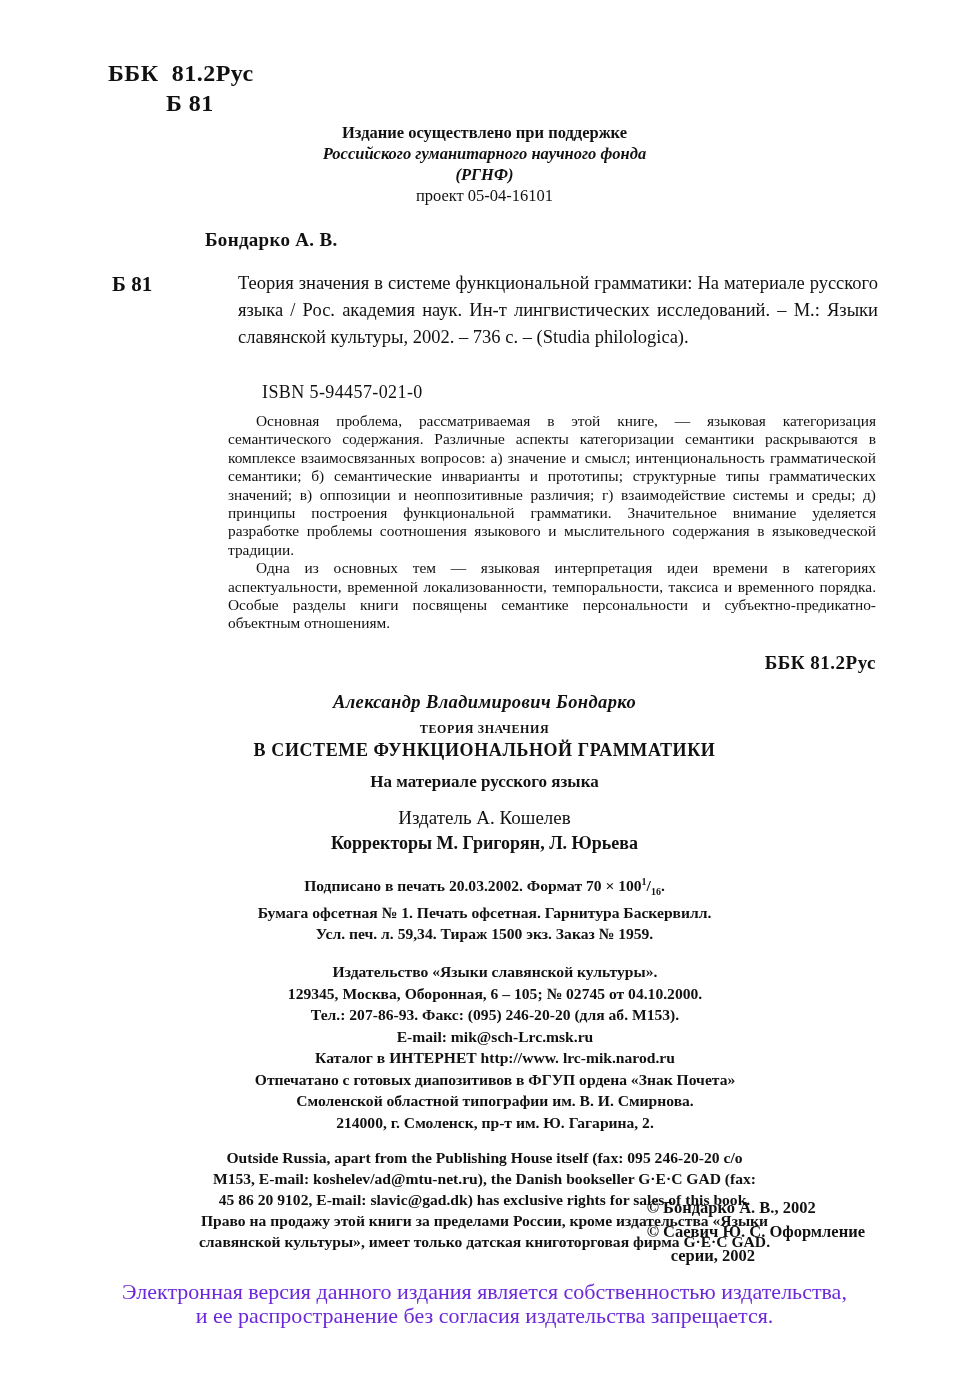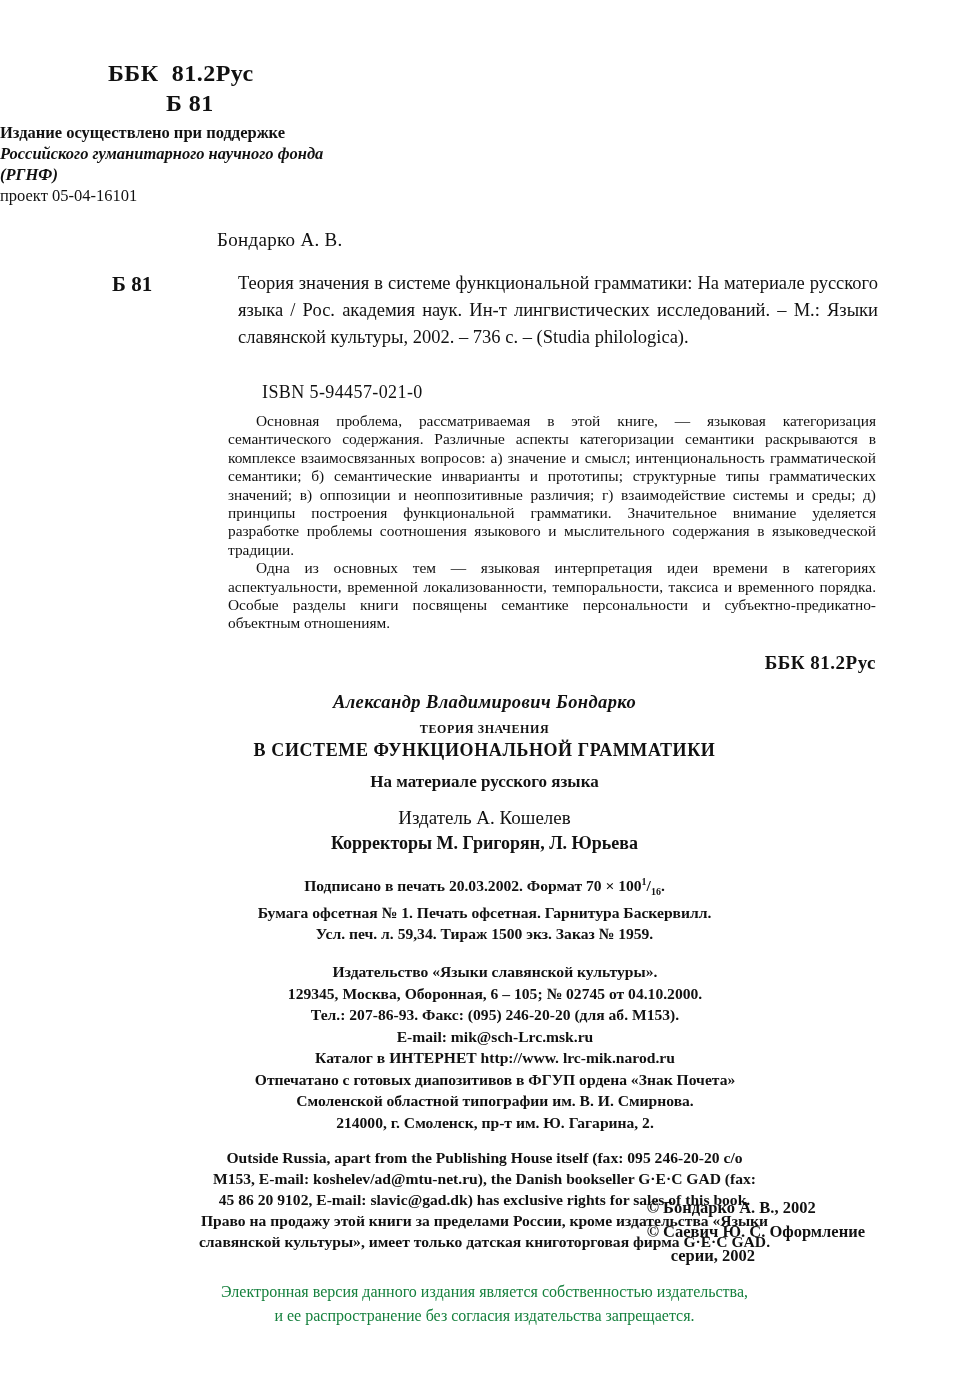--- a/index.html
+++ b/index.html
@@ -35,38 +35,37 @@
   }
   .bbk-line1 { white-space: pre; }
   .bbk-line2 { white-space: pre; padding-left: 58px; }
 
   
   .support {
     position: absolute;
     left: 0;
     top: 122px;
     width: 969px;
-    text-align: left;
+    text-align: center;
     font-size: 16.5px;
     line-height: 21px;
   }
   .support .l1 { font-weight: bold; }
   .support .l2 { font-weight: bold; font-style: italic; }
   .support .l3 { font-weight: bold; font-style: italic; }
   .support .l4 { }
 
   
   .author-line {
     position: absolute;
     left: 205px;
     top: 229px;
-    font-weight: normal;
+    font-weight: bold;
     font-size: 19px;
     letter-spacing: 0.3px;
-    margin-left: 12px;
   }
 
   
   .shelfmark {
     position: absolute;
     left: 112px;
     top: 272px;
     font-weight: bold;
     font-size: 21px;
   }
@@ -207,23 +206,23 @@
   }
   .copyright .c-ind { padding-left: 24px; }
 
   
   .footer {
     position: absolute;
     left: 0;
     top: 1280px;
     width: 969px;
     text-align: center;
-    font-size: 16px;
+    font-size: 22px;
     line-height: 24px;
-    color: #15803d;
+    color: #6d28d9;
   }
 </style>
 </head>
 <body>
 
 <div class="page">
 
   <div class="bbk-block">
     <div class="bbk-line1">ББК  81.2Рус</div>
     <div class="bbk-line2">Б 81</div>

